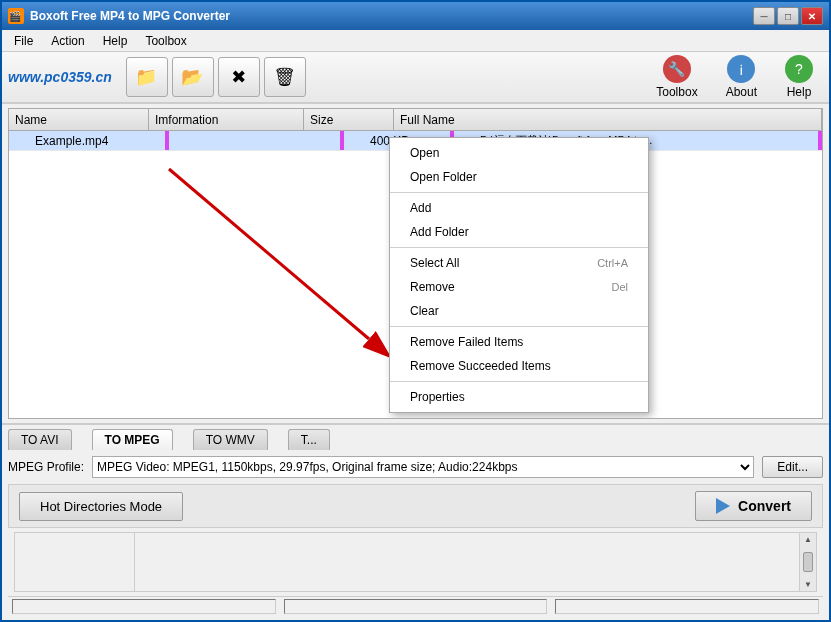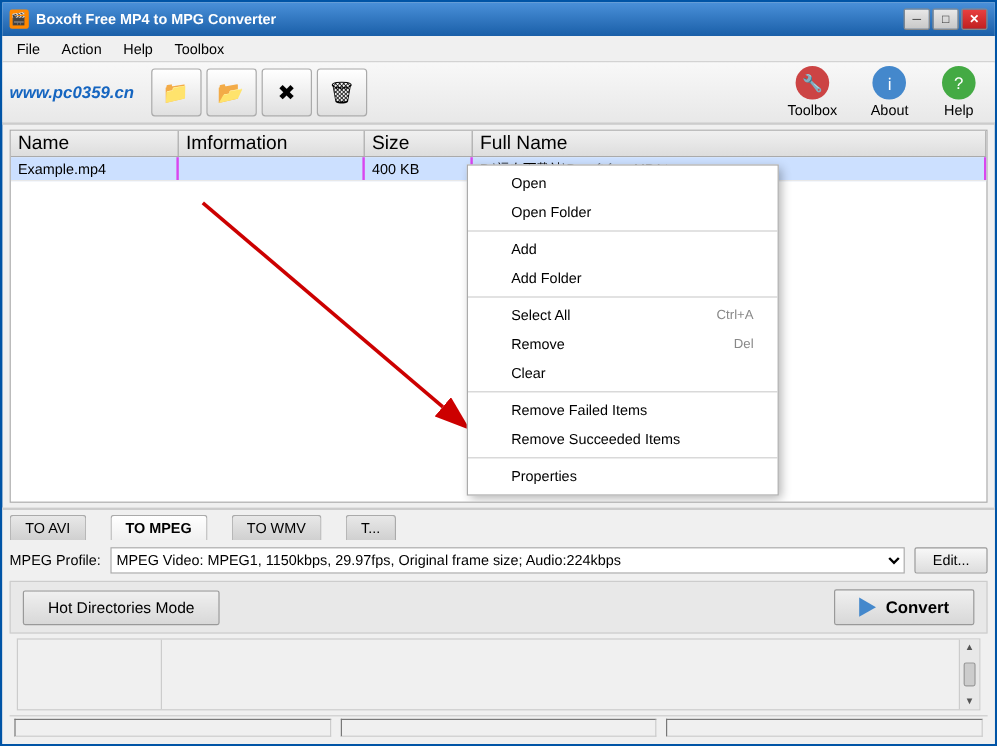--- a/index.html
+++ b/index.html
@@ -158,41 +158,42 @@
     .file-list-header {
       display: flex;
       background: linear-gradient(to bottom, #f0f0f0, #ddd);
       border-bottom: 1px solid #aaa;
       height: 22px;
       align-items: center;
     }
     .file-col {
       border-right: 1px solid #aaa;
       padding: 2px 6px;
-      font-size: 16px;
+      font-size: 12px;
       height: 100%;
       display: flex;
       align-items: center;
     }
     .col-name { width: 140px; }
     .col-info { width: 155px; }
     .col-size { width: 90px; }
     .col-fullname { flex: 1; text-align: center; }
 
     .file-row {
       display: flex;
       align-items: center;
       height: 20px;
       border-bottom: 1px solid #e8e8e8;
       background: #cce0ff;
     }
     .file-row .file-col {
       background: transparent;
-      border-right: 2px solid #d946ef;
-      font-size: 12px;
+      border-right: 4px solid #d946ef;
+      font-size: 12px;
+      margin-left: 20px;
     }
     .file-row .col-fullname {
       color: #000;
       font-size: 11px;
     }
 
     
     .arrow-overlay {
       position: absolute;
       top: 40px;
@@ -213,21 +214,20 @@
       z-index: 100;
       padding: 3px 0;
     }
     .ctx-item {
       padding: 5px 20px;
       cursor: pointer;
       display: flex;
       justify-content: space-between;
       align-items: center;
       font-size: 12px;
-      margin-left: 16px;
     }
     .ctx-separator {
       height: 1px;
       background: #d0d0d0;
       margin: 3px 0;
     }
     .ctx-shortcut {
       color: #888;
       font-size: 11px;
     }

